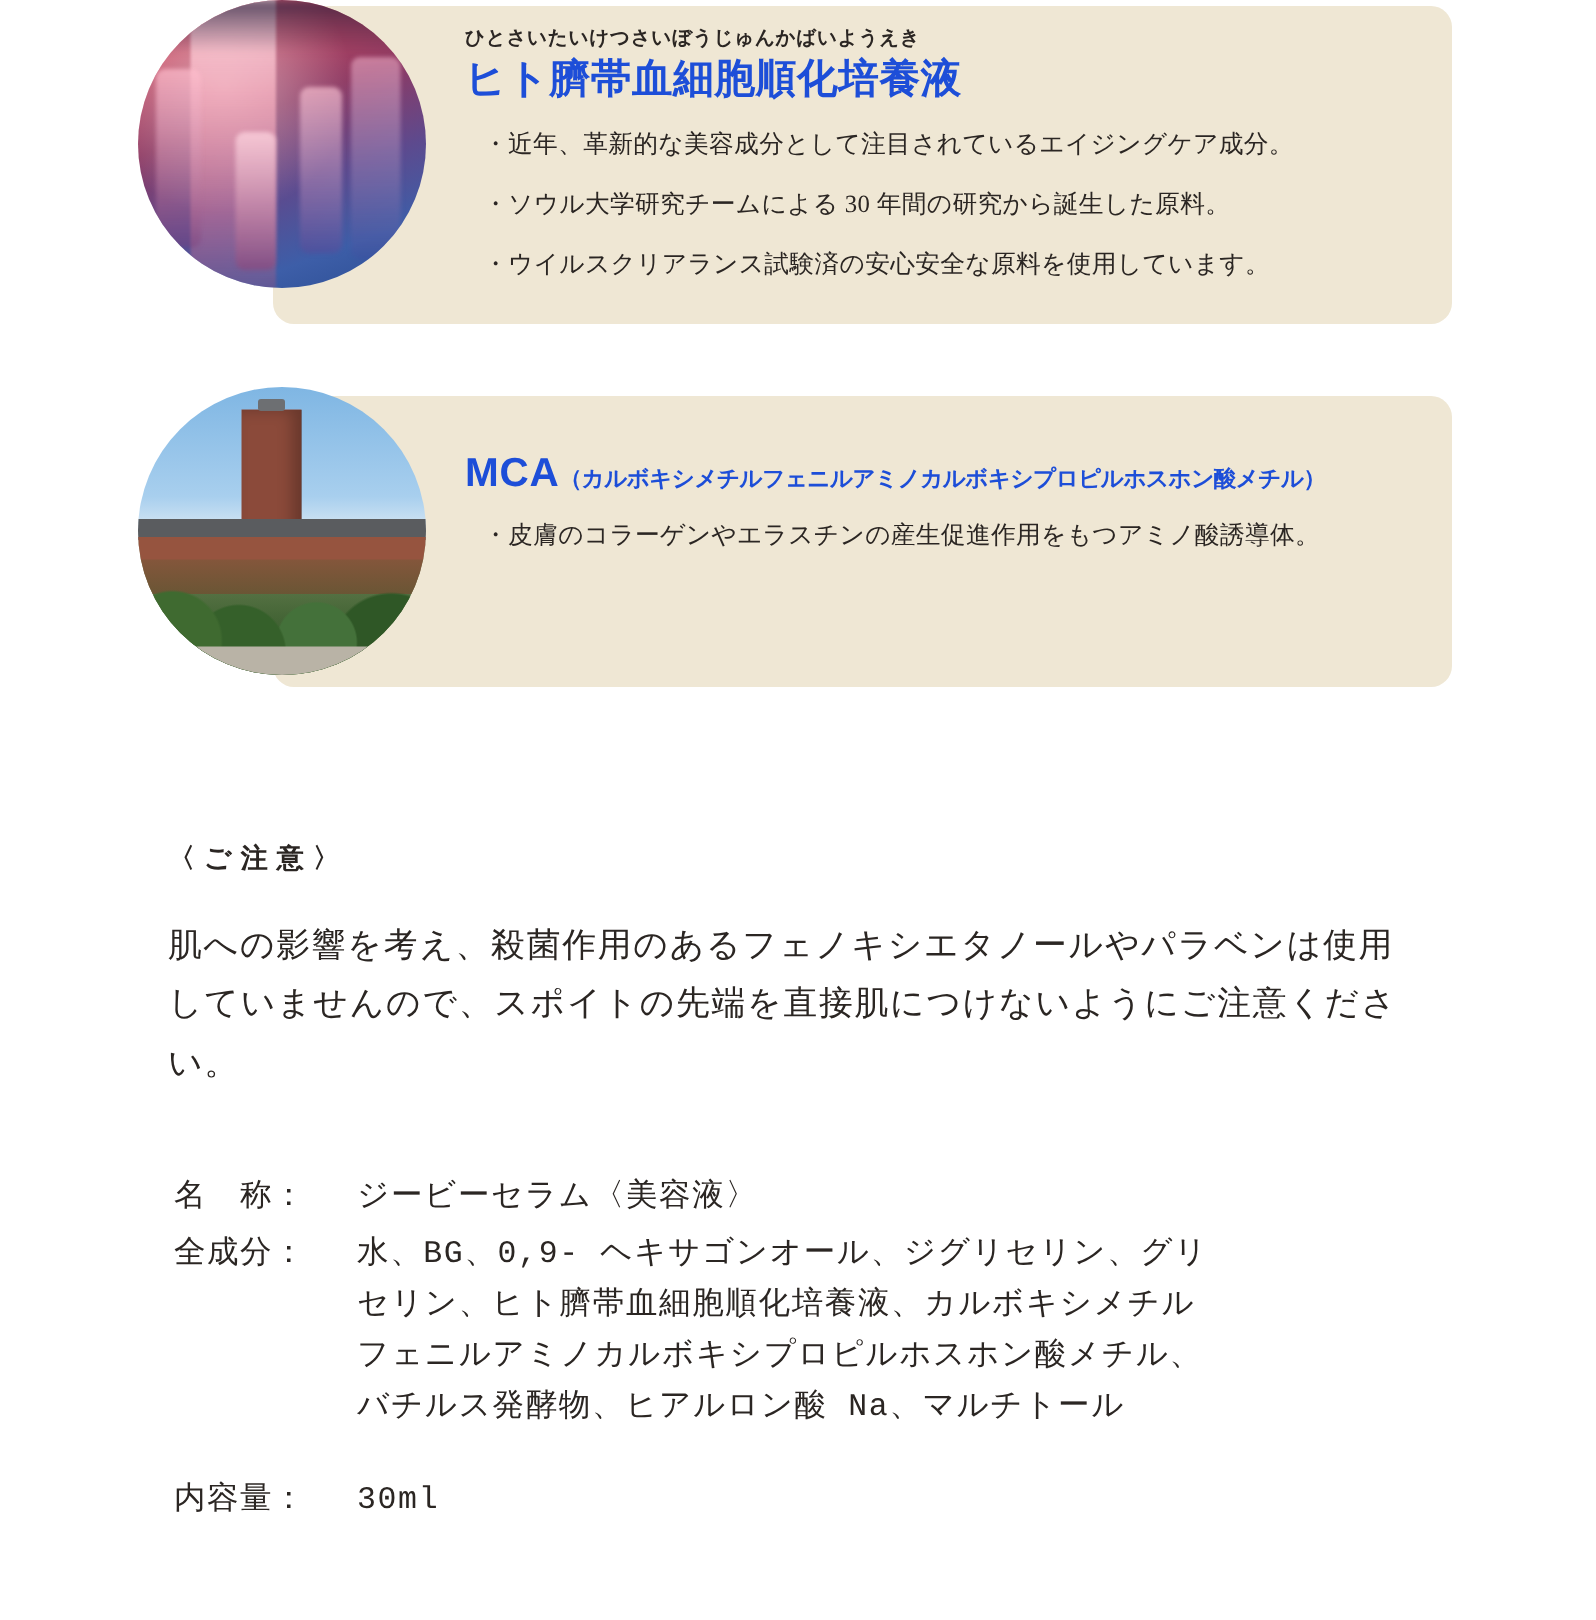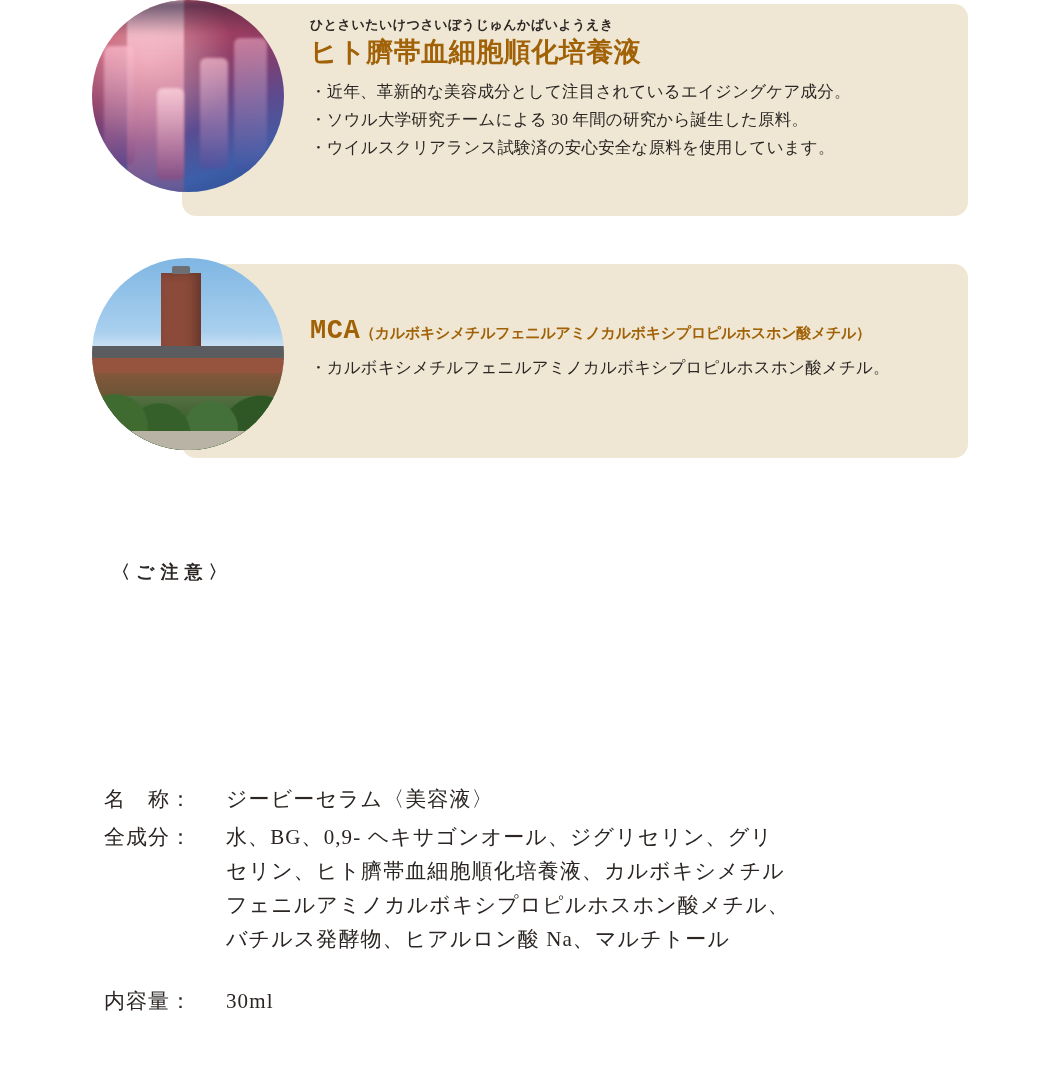--- a/index.html
+++ b/index.html
@@ -54,34 +54,34 @@
     color: #2b2623;
     line-height: 1.1;
     margin: 0 0 2px 0;
     font-family: "Liberation Serif", serif;
     font-weight: 700;
   }
   .card-title {
     font-size: 27px;
     font-weight: bold;
     letter-spacing: 0.5px;
-    color: #a16207;
+    color: #1d4ed8;
     margin: 0 0 8px 0;
-    font-family: Liberation Mono, monospace;
+    font-family: Liberation Sans, sans-serif;
   }
   .card-title .sub {
     font-size: 15px;
     font-weight: bold;
     letter-spacing: -0.3px;
   }
   .bullet {
     font-size: 16.5px;
     line-height: 1.68;
     color: #2b2623;
-    margin: 0;
+    margin: 12px;
     font-family: "Liberation Serif", serif;
     letter-spacing: 0.2px;
   }
 
   
   .vial-bg {
     width: 100%;
     height: 100%;
     background:
       radial-gradient(circle at 30% 30%, rgba(255,255,255,0.45), rgba(255,255,255,0) 45%),
@@ -203,24 +203,24 @@
     font-size: 22.5px;
     line-height: 1.75;
     letter-spacing: 1.2px;
     color: #2b2623;
     margin: 0;
     width: 820px;
   }
 
   .spec {
     position: absolute;
-    left: 104px;
+    left: 116px;
     top: 782px;
     width: 860px;
-    font-family: Liberation Serif, serif;
+    font-family: Liberation Mono, monospace;
     color: #2b2623;
   }
   .spec-row {
     display: flex;
     align-items: flex-start;
     margin-bottom: 4px;
   }
   .spec-label {
     width: 122px;
     flex: 0 0 122px;
@@ -273,30 +273,31 @@
     <div class="card-photo" style="left:92px; top:258px; width:192px; height:192px;">
       <div class="inner bldg-bg">
         <div class="tower"></div>
         <div class="roofline"></div>
         <div class="wall"></div>
         <div class="trees"></div>
         <div class="pavement"></div>
       </div>
     </div>
 
-    <div class="card-body" style="left:310px; top:316px; width:650px;">
+    <div class="card-body" style="left:310px; top:300px; width:650px;">
       <h2 class="card-title">
         <span>MCA</span><span class="sub">（カルボキシメチルフェニルアミノカルボキシプロピルホスホン酸メチル）</span>
       </h2>
-      <p class="bullet">・カルボキシメチルフェニルアミノカルボキシプロピルホスホン酸メチル。</p>
+      <p class="bullet">・皮膚のコラーゲンやエラスチンの産生促進作用をもつアミノ酸誘導体。</p>
     </div>
   </div>
 
   <div class="notice">
     <h3 class="notice-head">〈ご注意〉</h3>
+    <p class="notice-text">肌への影響を考え、殺菌作用のあるフェノキシエタノールやパラベンは使用していませんので、スポイトの先端を直接肌につけないようにご注意ください。</p>
   </div>
 
   <div class="spec">
 
     <div class="spec-row">
       <div class="spec-label">名　称：</div>
       <div class="spec-value">ジービーセラム〈美容液〉</div>
     </div>
 
     <div class="spec-row">

